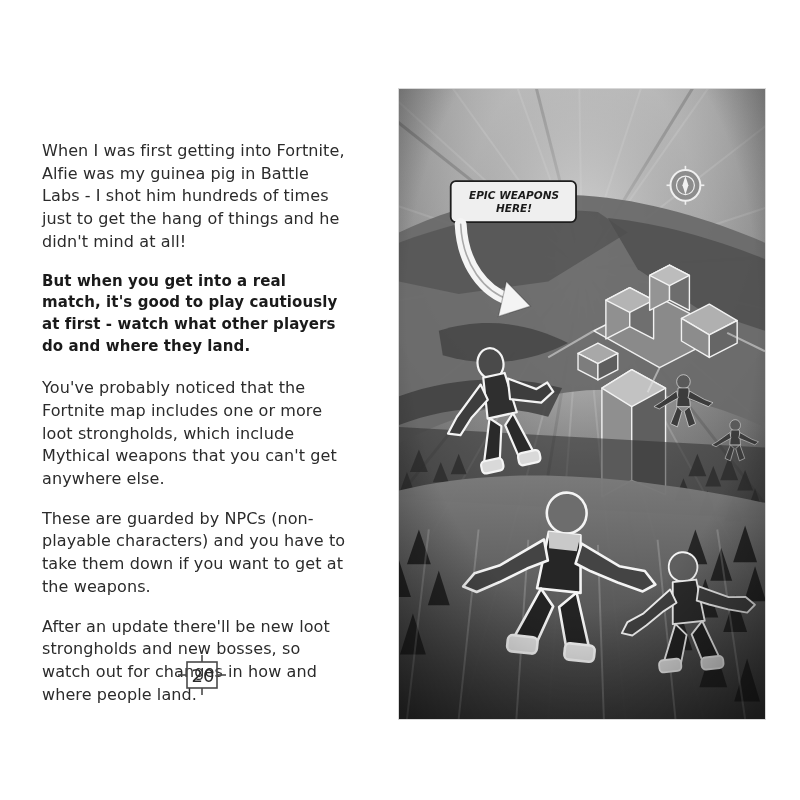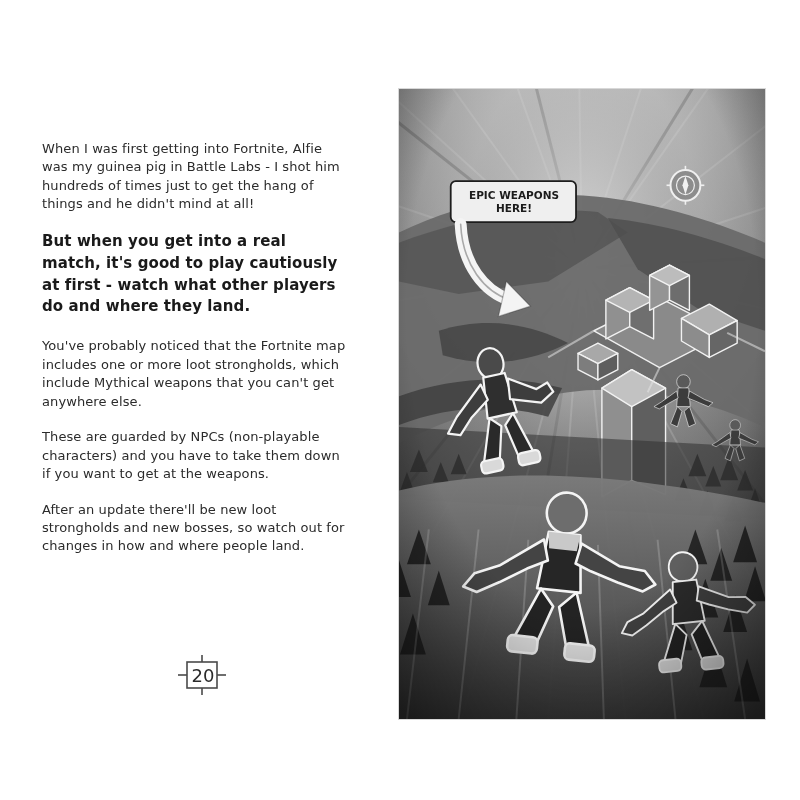--- a/index.html
+++ b/index.html
@@ -22,21 +22,21 @@
 
   
   .text-col {
     position: absolute;
     left: 42px;
     top: 140px;
     width: 305px;
   }
   .para {
     font-family: "DejaVu Sans", sans-serif;
-    font-size: 13px;
+    font-size: 16px;
     line-height: 1.42;
     color: #2b2b2b;
     margin: 0 0 17px 0;
     letter-spacing: 0.1px;
   }
   .para.bold {
     font-weight: bold;
     font-size: 15px;
     line-height: 1.46;
     color: #1a1a1a;
@@ -71,20 +71,21 @@
   .illus {
     position: absolute;
     left: 398px;
     top: 88px;
     width: 368px;
     height: 632px;
     overflow: hidden;
     background: #6e6e6e;
     border: 1px solid #d8d8d8;
     box-sizing: border-box;
+    font-style: italic;
   }
   .illus svg {
     display: block;
     width: 100%;
     height: 100%;
   }
   .callout-text {
     position: absolute;
     left: 60px;
     top: 100px;

